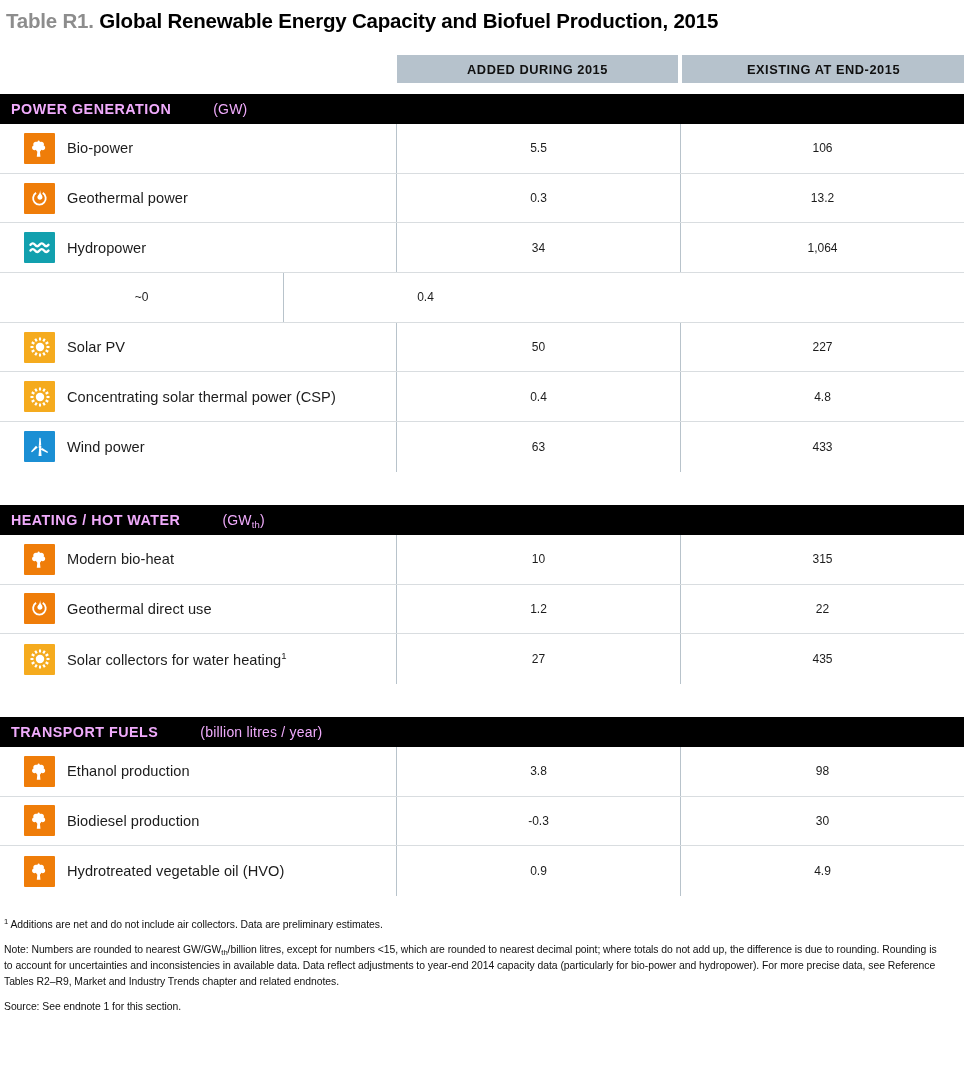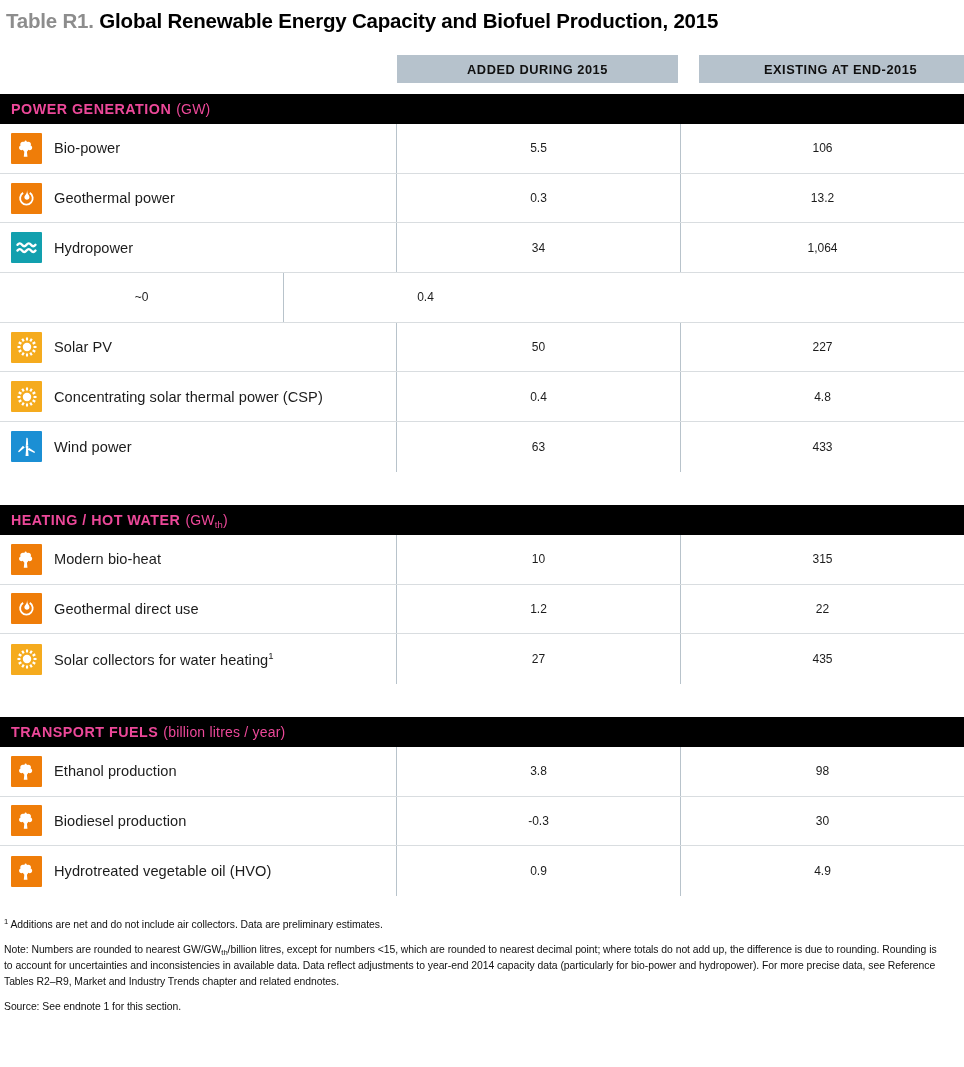--- a/index.html
+++ b/index.html
@@ -38,32 +38,33 @@
     background: #b6c2cc;
     color: #101010;
     font-size: 12.8px;
     font-weight: bold;
     letter-spacing: 0.55px;
     display: flex;
     align-items: center;
     justify-content: center;
     text-align: center;
   }
-  .ch-added { width: 281px; flex: 0 0 281px; margin-right: 21px; }
+  .ch-added { width: 281px; flex: 0 0 281px; margin-right: 4px; }
   .ch-existing { width: 283px; flex: 0 0 283px; }
 
   
   .section-bar {
     background: #000000;
-    color: #ec4899;
+    color: #f0abfc;
     height: 30px;
     display: flex;
     align-items: center;
     padding-left: 11px;
     margin-top: 11px;
+    gap: 37px;
   }
   .section-bar .sb-strong {
     font-size: 14.3px;
     font-weight: bold;
     letter-spacing: 0.5px;
   }
   .section-bar .sb-unit {
     font-size: 14px;
     font-weight: normal;
     letter-spacing: 0.2px;
@@ -80,21 +81,21 @@
     border-bottom: 1px solid #d9dde0;
     position: relative;
   }
   .row:last-child { border-bottom: none; }
 
   .cell-label {
     width: 397px;
     flex: 0 0 397px;
     display: flex;
     align-items: center;
-    padding-left: 11px;
+    padding-left: 24px;
     border-right: 1px solid #b8c3cb;
     height: 100%;
   }
   .cell-num {
     font-size: 12px;
     color: #1c1c1c;
     display: flex;
     align-items: center;
     justify-content: center;
     height: 100%;

